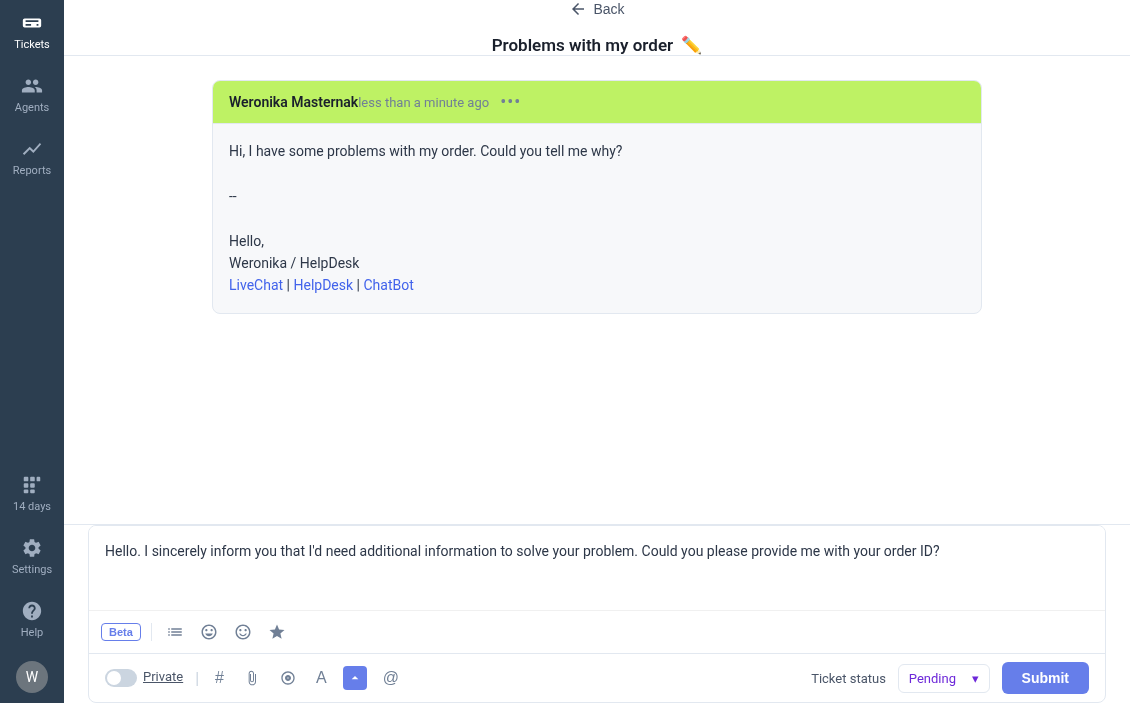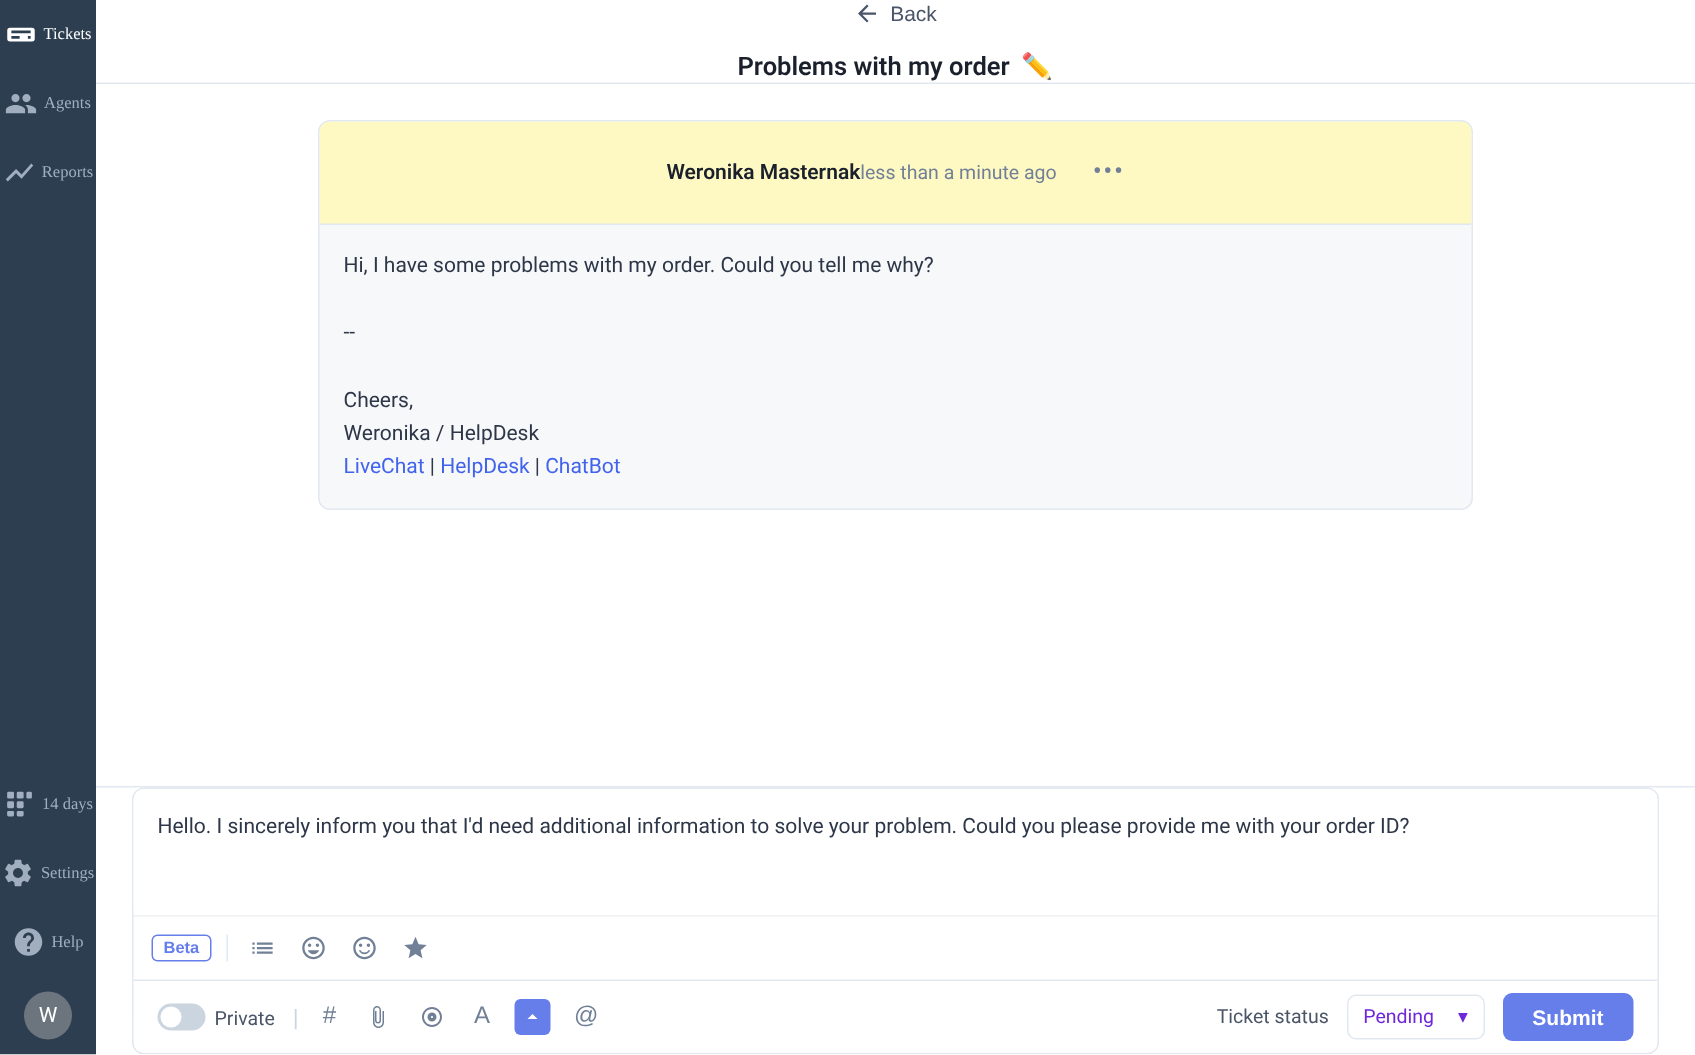--- a/index.html
+++ b/index.html
@@ -10,31 +10,30 @@
       width: 64px;
       background: #2c3e50;
       display: flex;
       flex-direction: column;
       align-items: center;
       padding: 0;
       flex-shrink: 0;
     }
     .sidebar-item {
       display: flex;
-      flex-direction: row;
+      flex-direction: column;
       align-items: center;
       justify-content: center;
       width: 100%;
       padding: 12px 0;
       cursor: pointer;
       color: #a0aec0;
       font-size: 11px;
       gap: 4px;
       text-decoration: none;
-      font-family: Liberation Serif, serif;
     }
     .sidebar-item.active { color: #fff; }
     .sidebar-item svg { width: 22px; height: 22px; fill: currentColor; }
     .sidebar-bottom {
       margin-top: auto;
       display: flex;
       flex-direction: column;
       align-items: center;
       width: 100%;
     }
@@ -109,34 +108,34 @@
       background: #f7f8fa;
       border: 1px solid #e2e8f0;
       border-radius: 8px;
       overflow: hidden;
       max-width: 770px;
       margin: 0 auto;
     }
     .message-header {
       display: flex;
       align-items: center;
-      justify-content: center;
-      padding: 25px 16px;
-      background: #fef9c3;
+      justify-content: flex-start;
+      padding: 12px 16px;
+      background: #bef264;
       border-bottom: 1px solid #e2e8f0;
     }
     .message-sender {
       font-weight: 600;
       font-size: 14px;
       color: #1a202c;
     }
     .message-meta {
       display: flex;
       align-items: center;
-      gap: 24px;
+      gap: 11px;
       color: #718096;
       font-size: 13px;
     }
     .more-btn {
       cursor: pointer;
       color: #718096;
       font-size: 18px;
       line-height: 1;
       letter-spacing: 1px;
     }
@@ -218,24 +217,25 @@
       border-top: 1px solid #e2e8f0;
       justify-content: space-between;
     }
     .compose-bottom-left {
       display: flex;
       align-items: center;
       gap: 12px;
     }
     .private-toggle {
       display: flex;
-      align-items: flex-end;
+      align-items: flex-start;
       gap: 6px;
       font-size: 13px;
       color: #4a5568;
+      text-decoration: underline;
     }
     .toggle-switch {
       width: 32px;
       height: 18px;
       border-radius: 9px;
       background: #cbd5e0;
       position: relative;
       cursor: pointer;
     }
     .toggle-switch::after {
@@ -366,21 +366,21 @@
         <div class="message-meta">
           <span>less than a minute ago</span>
           <span class="more-btn">•••</span>
         </div>
       </div>
       <div class="message-body">
         <p>Hi, I have some problems with my order. Could you tell me why?</p>
         <br>
         <p>--</p>
         <br>
-        <p>Cheers,</p>
+        <p>Hello,</p>
         <p>Weronika / HelpDesk</p>
         <p>
           <a href="#">LiveChat</a>
           <span> | </span>
           <a href="#">HelpDesk</a>
           <span> | </span>
           <a href="#">ChatBot</a>
         </p>
       </div>
     </div>

